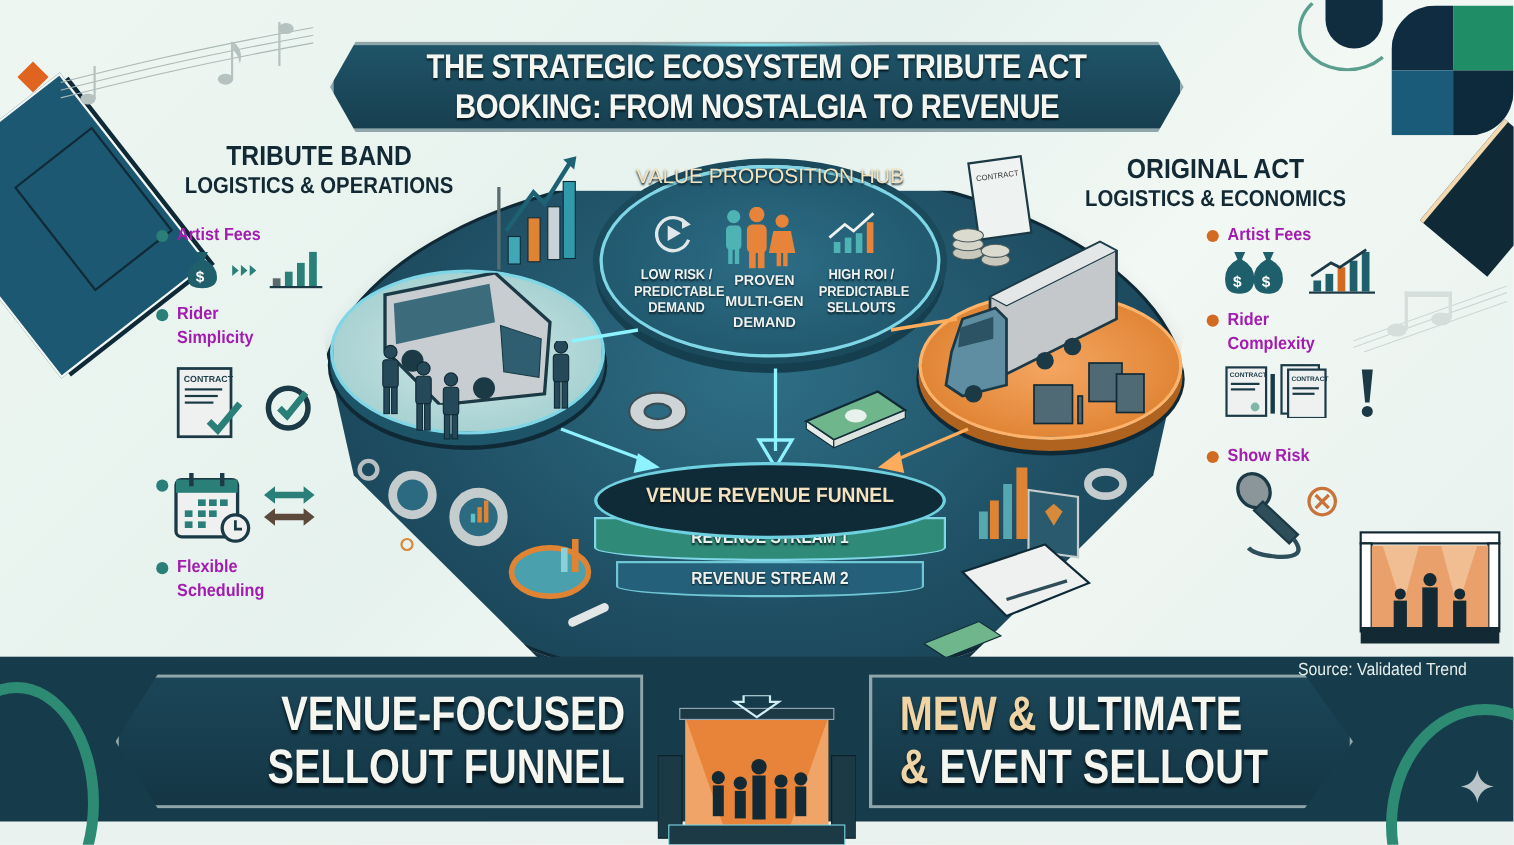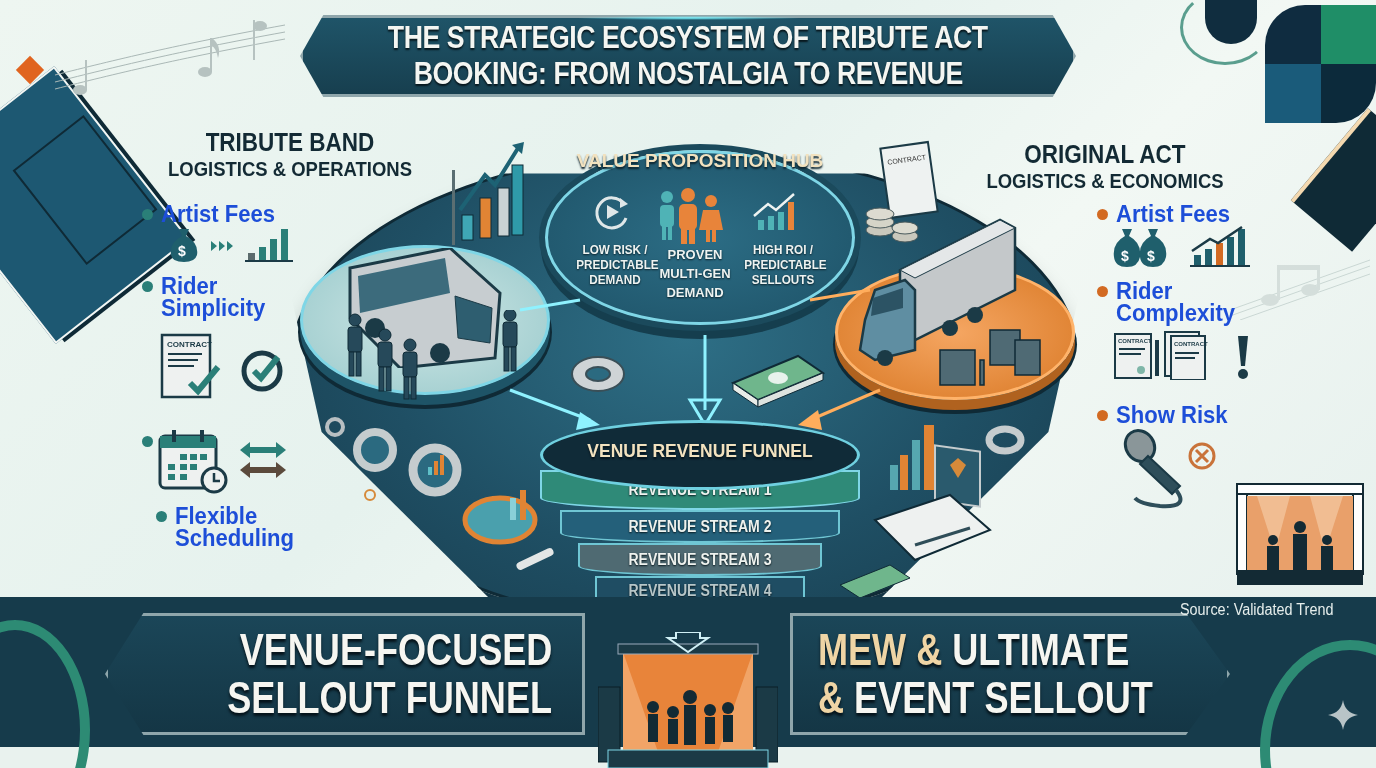--- a/index.html
+++ b/index.html
@@ -22,37 +22,37 @@
   .deco-tr-leaf { left: 1265px; top: 5px; width: 111px; height: 118px; border-radius: 40px 0 40px 0; overflow: hidden; display: grid; grid-template-columns: 1fr 1fr; grid-template-rows: 1fr 1fr; }
   .deco-tr-leaf div:nth-child(1){ background:#0f2c40; }
   .deco-tr-leaf div:nth-child(2){ background:#1f8e67; }
   .deco-tr-leaf div:nth-child(3){ background:#1a5b7a; }
   .deco-tr-leaf div:nth-child(4){ background:#0c2a3b; }
   .deco-tr-stripes { left: 1320px; top: 120px; width: 80px; height: 120px; background: #0f2a36; transform: rotate(40deg); border-left: 4px solid #f4d9b0; }
   .deco-note-right { left: 1230px; top: 250px; width: 140px; height: 70px; opacity: .45; }
 
   
   .title-banner {
-    left: 300px; top: 15px; width: 776px; height: 82px;
+    left: 300px; top: 38px; width: 776px; height: 82px;
     background: linear-gradient(180deg, #1f5468 0%, #173f4f 100%);
     border: 3px solid #8fa6ab;
     border-radius: 14px;
     box-shadow: 0 0 0 5px #1a3c4a, 0 4px 10px rgba(0,0,0,.35);
     clip-path: polygon(3% 0, 97% 0, 100% 50%, 97% 100%, 3% 100%, 0 50%);
     display: flex; flex-direction: column; align-items: center; justify-content: center;
   }
   .title-banner .glow { position:absolute; left:35%; top:-2px; width:30%; height:4px; background: radial-gradient(ellipse, #7af4ff 0%, transparent 70%); }
   .title-line { font-family: "Liberation Sans", sans-serif; font-weight: 700; font-size: 31px; line-height: 36px; color: #f4f6f2; letter-spacing: -0.5px; text-shadow: 0 2px 2px #07161c; transform: scaleX(.86); white-space: nowrap; }
 
   
   .section-head { text-align: center; font-weight: 700; color: #132a34; }
   .section-head .h1 { font-size: 25px; line-height: 28px; transform: scaleX(.9); }
   .section-head .h2 { font-size: 21px; line-height: 26px; transform: scaleX(.88); }
 
-  .bullet { display: flex; align-items: flex-start; gap: 8px; font-weight: 700; font-size: 24px; line-height: 22px; color: #1d4ed8; }
+  .bullet { display: flex; align-items: flex-start; gap: 8px; font-weight: 700; font-size: 16px; line-height: 22px; color: #a21caf; }
   .bullet .dot { width: 11px; height: 11px; border-radius: 50%; margin-top: 6px; flex: none; }
   .dot-teal { background: #2a7f78; }
   .dot-orange { background: #d26a22; }
   .bullet .txt { transform: scaleX(.92); transform-origin: left; }
 
   .icon-row { display: flex; align-items: flex-end; gap: 8px; }
 
   
   .platform {
     left: 290px; top: 150px; width: 790px; height: 470px;
@@ -63,21 +63,21 @@
     clip-path: polygon(0 30%, 15% 5%, 85% 5%, 100% 30%, 96% 60%, 72% 100%, 28% 100%, 4% 60%);
   }
   .hub {
     left: 545px; top: 150px; width: 310px; height: 175px;
     background: radial-gradient(ellipse, #2c6d85 0%, #225a70 70%);
     border: 3px solid #7fd6e6; border-radius: 50%;
     box-shadow: 0 0 0 6px #1b4a5c, 0 10px 0 4px #153e4e;
   }
   .hub-title {
     left: 560px; top: 150px; width: 280px; text-align: center;
-    font-weight: 700; font-size: 19px; color: #f2e2bf; letter-spacing: 0px;
+    font-weight: 400; font-size: 19px; color: #f2e2bf; letter-spacing: 0px;
     text-shadow: 0 2px 2px #0b2029;
   }
   .hub-col { text-align: center; color: #eef3f1; font-weight: 700; text-shadow: 0 1px 2px #0b2029; }
   .hub-col.small { font-size: 13px; line-height: 15px; transform: scaleX(.9); }
   .hub-col.big { font-size: 13px; line-height: 19px; }
 
   .disc-left {
     left: 300px; top: 245px; width: 250px; height: 150px;
     background: radial-gradient(ellipse, #cfe7e6 0%, #a9d2d3 70%);
     border-radius: 50%; border: 3px solid #7fd6e6;
@@ -103,21 +103,21 @@
   .stage { left: 598px; top: 632px; width: 180px; height: 136px; }
 
   
   .bottom-band { left: 0; top: 597px; width: 1376px; height: 150px; background: #163b4b; }
   .bottom-band-light { left: 0; top: 747px; width: 1376px; height: 21px; background: #e9f2ee; }
   .banner-left {
     left: 105px; top: 613px; width: 480px; height: 122px;
     background: linear-gradient(180deg, #1b4658, #143645);
     border: 3px solid #8fa6ab;
     clip-path: polygon(8% 0, 100% 0, 100% 100%, 8% 100%, 0 50%);
-    display:flex; flex-direction:column; align-items:flex-end; justify-content:center; padding-right: 30px;
+    display:flex; flex-direction:column; align-items:flex-end; justify-content:center; padding-right: 14px;
   }
   .banner-right {
     left: 790px; top: 613px; width: 440px; height: 122px;
     background: linear-gradient(180deg, #1b4658, #143645);
     border: 3px solid #8fa6ab;
     clip-path: polygon(0 0, 90% 0, 100% 50%, 90% 100%, 0 100%);
     display:flex; flex-direction:column; align-items:flex-start; justify-content:center; padding-left: 25px;
   }
   .big-line { font-weight: 700; font-size: 44px; line-height: 48px; color: #f6f6f1; text-shadow: 0 3px 3px #05131a; transform: scaleX(.82); white-space: nowrap; }
   .banner-left .big-line { transform-origin: right; }
@@ -369,26 +369,20 @@
 </svg>
 
 
 <div class="abs" style="left:540px;top:455px;width:320px;height:155px;">
   <div class="stream-band" style="left:0;top:15px;width:320px;height:40px;background:#2f8a78;border:2px solid #7fd6e6;border-radius:0 0 50% 50%/0 0 30% 30%;">
     <div class="stream">REVENUE STREAM 1</div>
   </div>
   <div class="stream-band" style="left:20px;top:55px;width:280px;height:33px;background:#24607a;border:2px solid #6fc6d4;border-radius:0 0 50% 50%/0 0 30% 30%;align-items:center;">
     <div class="stream">REVENUE STREAM 2</div>
   </div>
-  <div class="stream-band" style="left:38px;top:88px;width:244px;height:33px;background:#4f6a72;border:2px solid #6fc6d4;border-radius:0 0 50% 50%/0 0 30% 30%;">
-    <div class="stream">REVENUE STREAM 3</div>
-  </div>
-  <div class="stream-band" style="left:55px;top:121px;width:210px;height:30px;background:#1f4d63;border:2px solid #6fc6d4;border-radius:0 0 50% 50%/0 0 30% 30%;">
-    <div class="stream" style="color:#b7c6c8">REVENUE STREAM 4</div>
-  </div>
 </div>
 <div class="abs funnel-mouth"></div>
 <div class="abs funnel-title">VENUE REVENUE FUNNEL</div>
 
 
 <div class="abs bottom-band"></div>
 <div class="abs bottom-band-light"></div>
 <div class="abs arc" style="left:-60px;top:620px;width:150px;height:220px;border-color:#2d8b74;border-width:10px;"></div>
 <div class="abs arc" style="left:1260px;top:640px;width:180px;height:220px;border-color:#2d8b74;border-width:10px;"></div>
 
@@ -503,21 +497,21 @@
         <rect x="22" y="46" width="7" height="6"></rect>
       </g>
     <circle cx="56" cy="52" r="12" fill="#eef1f0" stroke="#1b3a46" stroke-width="3"></circle>
     <path d="M56 45 L56 53 L62 53" stroke="#1b3a46" stroke-width="2.5" fill="none"></path>
   </svg>
   <svg width="50" height="44" viewBox="0 0 50 44" style="margin-bottom:12px">
     <path d="M2 12 L12 4 L12 9 L38 9 L38 4 L48 12 L38 20 L38 15 L12 15 L12 20Z" fill="#2a7f78"></path>
     <path d="M2 32 L12 24 L12 29 L38 29 L38 24 L48 32 L38 40 L38 35 L12 35 L12 40Z" fill="#5b4a3c"></path>
   </svg>
 </div>
-<div class="abs bullet" style="left:156px;top:505px">
+<div class="abs bullet" style="left:142px;top:505px">
   <span class="dot dot-teal"></span>
   <span class="txt">
     <span style="display:block">Flexible</span>
     <span style="display:block">Scheduling</span>
   </span>
 </div>
 
 
 <div class="abs section-head" style="left:960px;top:140px;width:290px">
   <div class="h1">ORIGINAL ACT</div>

